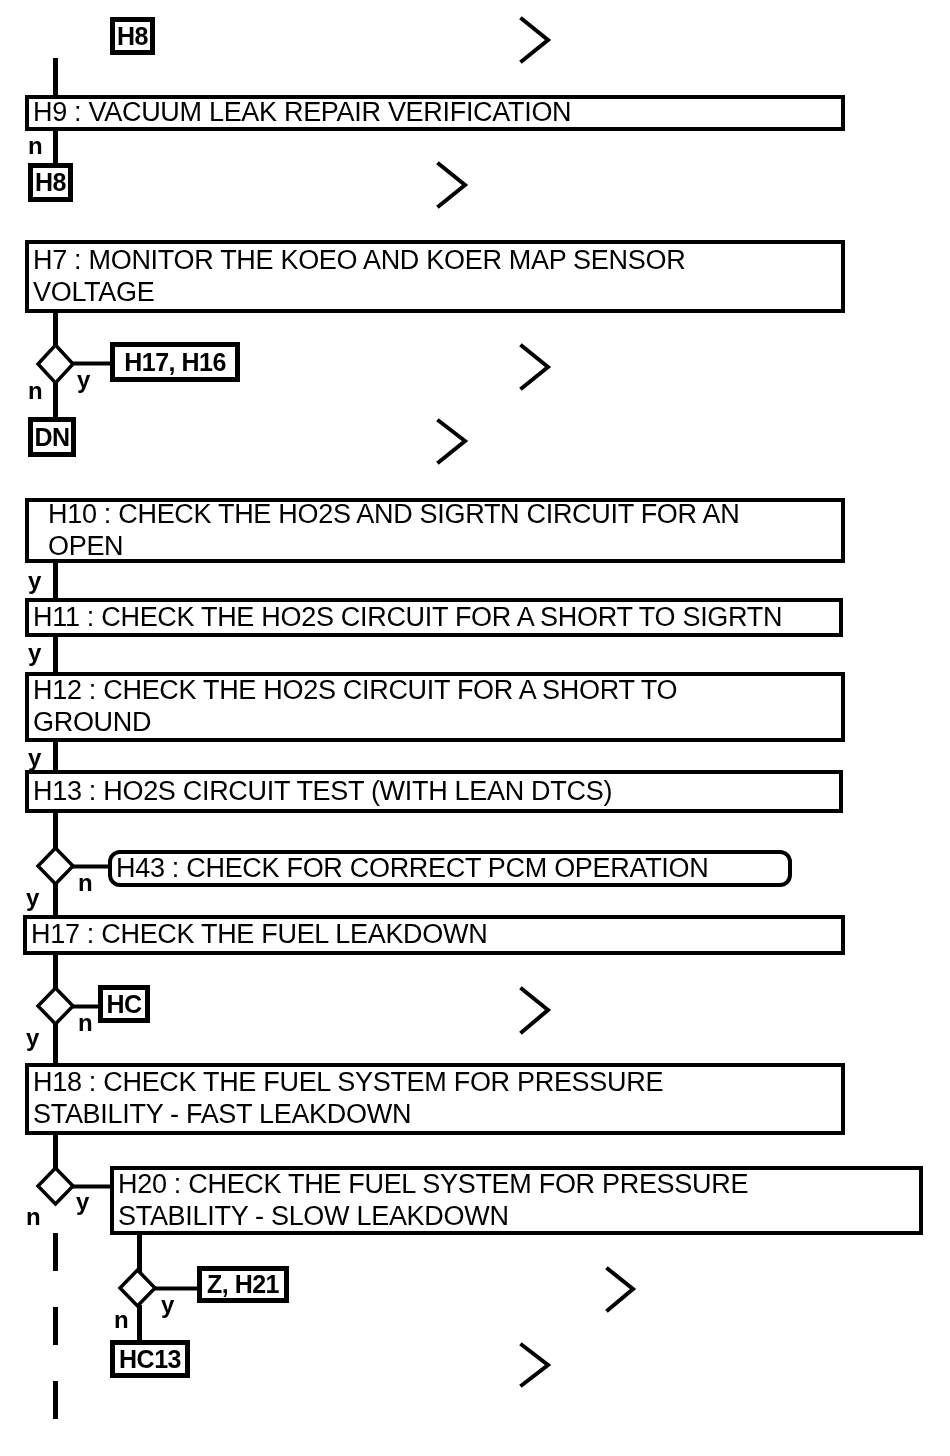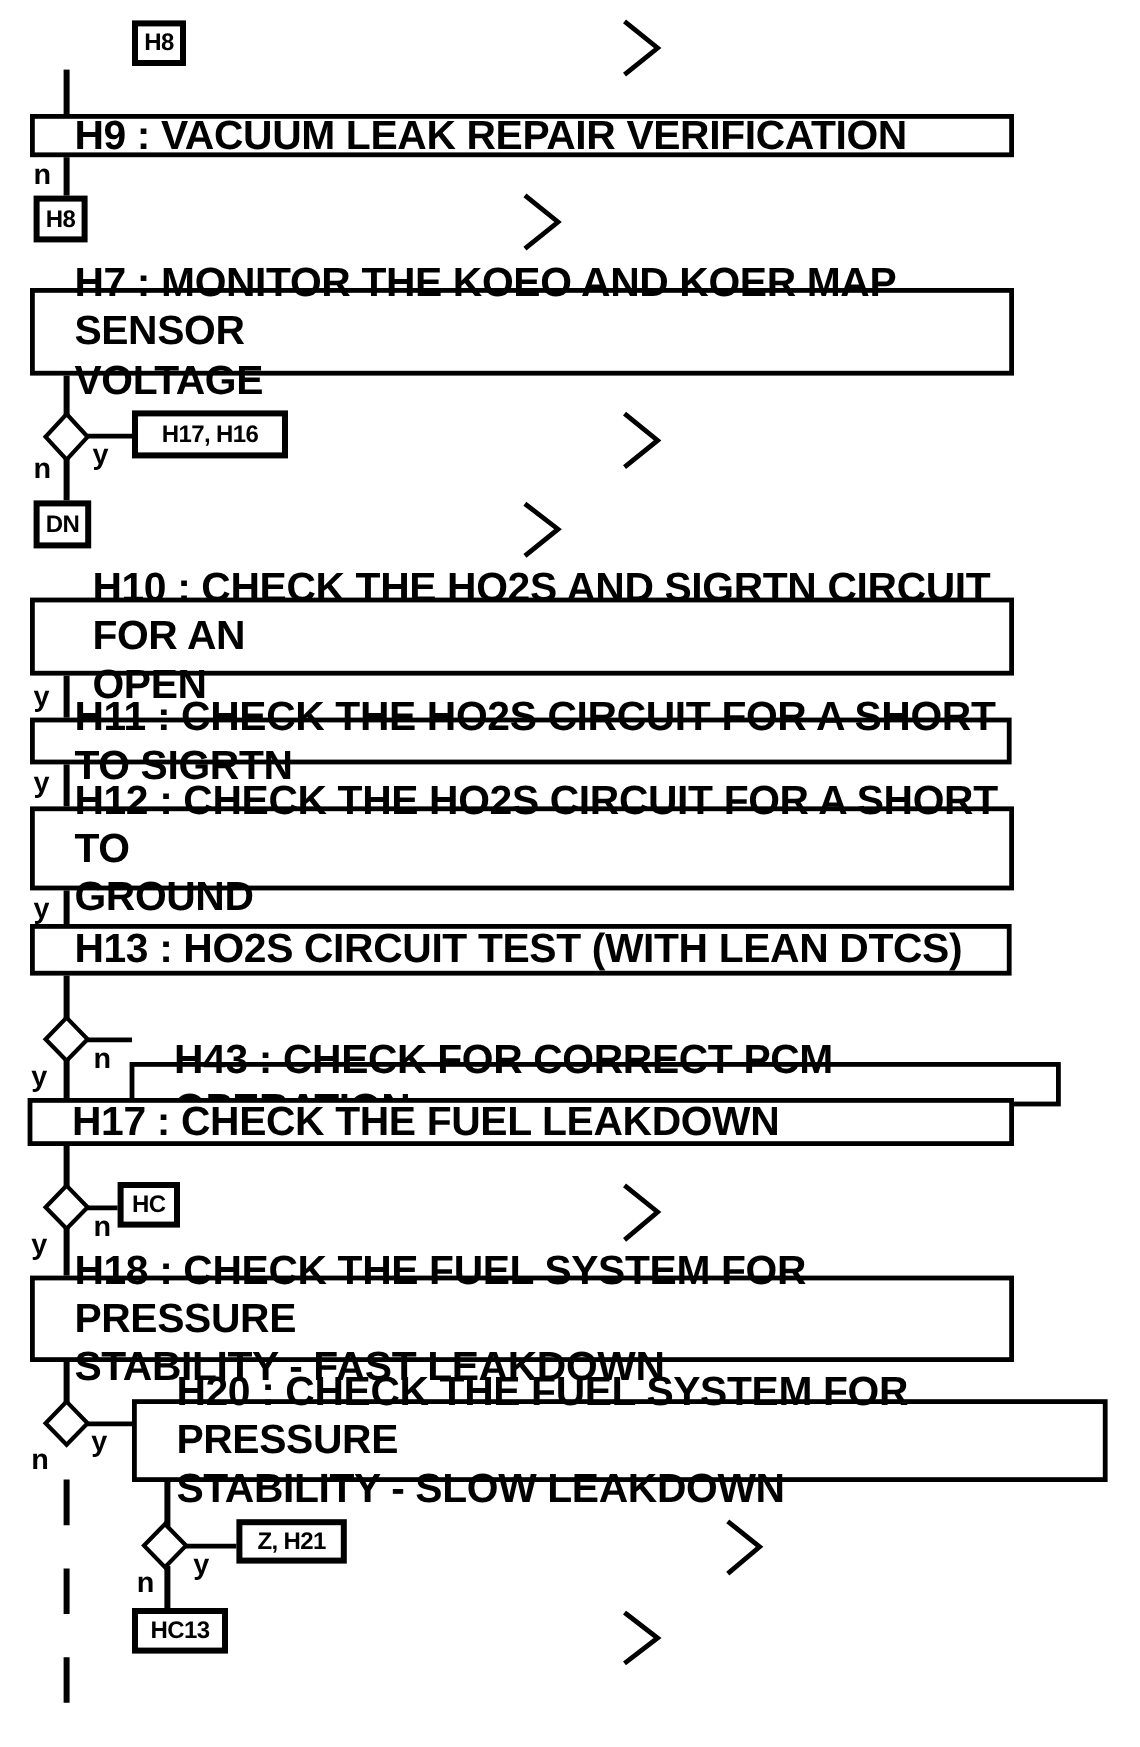--- a/index.html
+++ b/index.html
@@ -14,34 +14,33 @@
   .wires{position:absolute;left:0;top:0;width:950px;height:1456px;}
   .node{
     position:absolute;
     box-sizing:border-box;
     background:#ffffff;
     border:4px solid #000;
     display:flex;
     align-items:center;
   }
   .step .node-label{
-    font-size:34px;
-    font-weight:bold;
+    font-size:27px;
+    font-weight:normal;
     line-height:1.18;
     white-space:pre-line;
     padding-left:4px;
     letter-spacing:-0.3px;
-    margin-left:29px;
   }
   .ref{
     border-width:5px;
     justify-content:center;
   }
   .ref .node-label{
-    font-size:20px;
+    font-size:25px;
     font-weight:bold;
     line-height:1;
     white-space:nowrap;
     letter-spacing:-0.5px;
   }
   .branch{
     position:absolute;
     font-size:24px;
     font-weight:bold;
     line-height:1;
@@ -139,21 +138,21 @@
 GROUND</span>
   </div>
   <div class="branch" style="left:28px;top:746px;">y</div>
 
   <div class="node step" style="left:25px;top:770px;width:818px;height:43px;">
     <span class="node-label">H13 : HO2S CIRCUIT TEST (WITH LEAN DTCS)</span>
   </div>
   <div class="branch" style="left:78px;top:871px;">n</div>
   <div class="branch" style="left:26px;top:886px;">y</div>
 
-  <div class="node step" style="left:108px;top:885px;width:776px;height:37px;">
+  <div class="node step" style="left:108px;top:850px;width:684px;height:37px;border-radius:12px;">
     <span class="node-label">H43 : CHECK FOR CORRECT PCM OPERATION</span>
   </div>
 
   <div class="node step" style="left:23px;top:915px;width:822px;height:40px;">
     <span class="node-label">H17 : CHECK THE FUEL LEAKDOWN</span>
   </div>
   <div class="branch" style="left:78px;top:1011px;">n</div>
   <div class="branch" style="left:26px;top:1026px;">y</div>
 
   <div class="node ref" style="left:98px;top:985px;width:52px;height:38px;">

